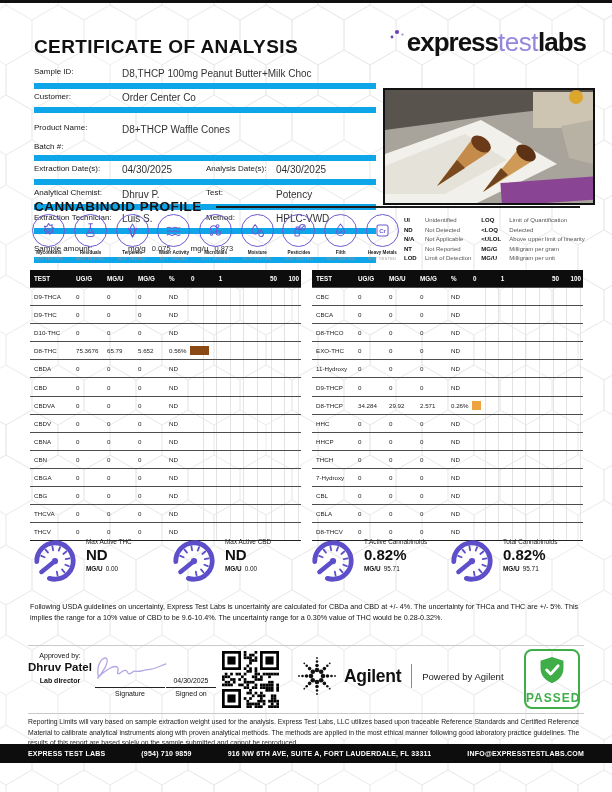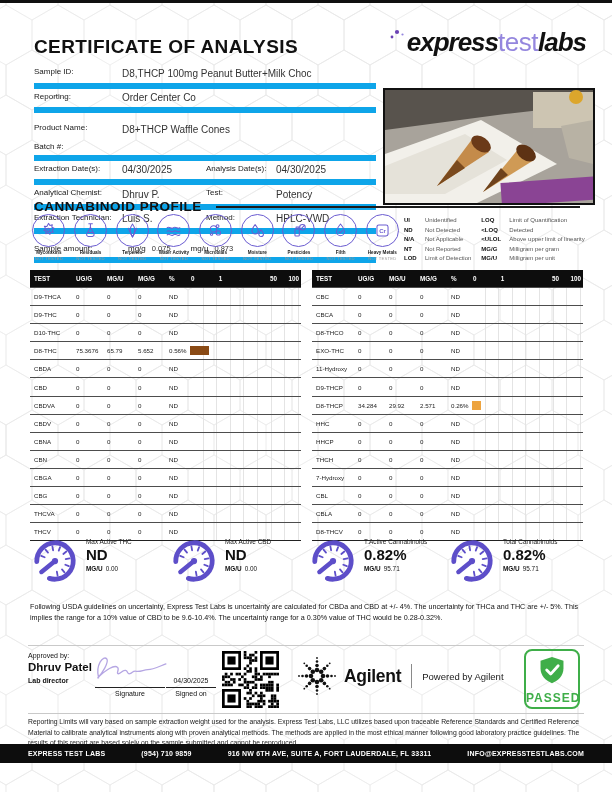--- a/index.html
+++ b/index.html
@@ -6,21 +6,21 @@
   .page{position:relative;width:612px;height:792px;margin:0 auto;background:#fff;overflow:hidden;
         font-family:"Liberation Sans",sans-serif;color:#111;}
   .bgsvg{position:absolute;inset:0;z-index:0;}
   .layer{position:absolute;z-index:1;}
   .topbar{top:0;left:0;width:612px;height:3px;background:#101010;}
 
   
   .title{top:36px;left:34px;font-size:19px;font-weight:800;letter-spacing:.4px;}
   .logo{top:27px;right:26px;display:flex;align-items:baseline;}
   .logo svg{position:relative;top:-10px;margin-right:2px;}
-  .lg-ex,.lg-labs{font-size:26px;font-weight:800;font-style:italic;letter-spacing:-1px;}
+  .lg-ex,.lg-labs{font-size:26px;font-weight:800;letter-spacing:-1px;}
   .lg-test{font-size:26px;color:#9486de;letter-spacing:-.5px;}
 
   
   .info{top:64px;left:34px;width:342px;font-size:8px;}
   .irow{display:flex;align-items:flex-start;padding:3px 0 4px;border-bottom:6px solid #0ea5e9;}
   .irow.nob{border-bottom:none;}
   .gap{height:7px;}
   .ilab{width:88px;flex:0 0 auto;color:#1a1a1a;}
   .ival{font-size:10px;color:#333;padding-top:.5px;}
   .half{display:flex;width:172px;flex:0 0 auto;}
@@ -86,21 +86,21 @@
   .g-value{font-size:15px;font-weight:800;margin-top:1px;}
   .g-unit{font-size:6.4px;margin-top:2px;}
   .g-unit b{margin-right:3px;}
 
   
   .uncertainty{top:601px;left:30px;width:552px;font-size:7.2px;line-height:1.55;color:#111;margin:0;}
   .hr{left:28px;width:556px;height:1px;background:#c9c9c9;}
   .hr1{top:645px;} .hr2{top:713px;}
 
   
-  .appr{top:652px;left:28px;font-size:7px;}
+  .appr{top:652px;left:28px;font-size:7px;text-align:center;}
   .appr .nm{font-size:11.5px;font-weight:800;margin-top:2px;}
   .appr .rl{font-size:7px;font-weight:800;margin-top:4px;}
   .sig{top:650px;left:92px;width:78px;height:36px;}
   .sigline{top:687px;left:95px;width:70px;height:1px;background:#222;}
   .siglab{top:690px;left:95px;width:70px;text-align:center;font-size:7px;}
   .sdate{top:677px;left:166px;width:50px;font-size:7px;text-align:center;}
   .dateline{top:687px;left:166px;width:50px;height:1px;background:#222;}
   .signedon{top:690px;left:166px;width:50px;font-size:7px;text-align:center;}
   .qr{top:651px;left:222px;width:57px;height:57px;}
   .agil{top:653px;left:296px;display:flex;align-items:center;height:46px;}
@@ -385,21 +385,21 @@
       <span class="lg-test">test</span>
       <span class="lg-labs">labs</span>
   </div>
 
   <div class="layer info">
     <div class="irow">
       <span class="ilab">Sample ID:</span>
       <span class="ival">D8,THCP 100mg Peanut Butter+Milk Choc</span>
     </div>
     <div class="irow">
-      <span class="ilab">Reporting:</span>
+      <span class="ilab">Customer:</span>
       <span class="ival">Order Center Co</span>
     </div>
     <div class="gap"></div>
     <div class="irow nob">
       <span class="ilab">Product Name:</span>
       <span class="ival">D8+THCP Waffle Cones</span>
     </div>
     <div class="irow">
       <span class="ilab">Batch #:</span>
       <span class="ival"></span>

